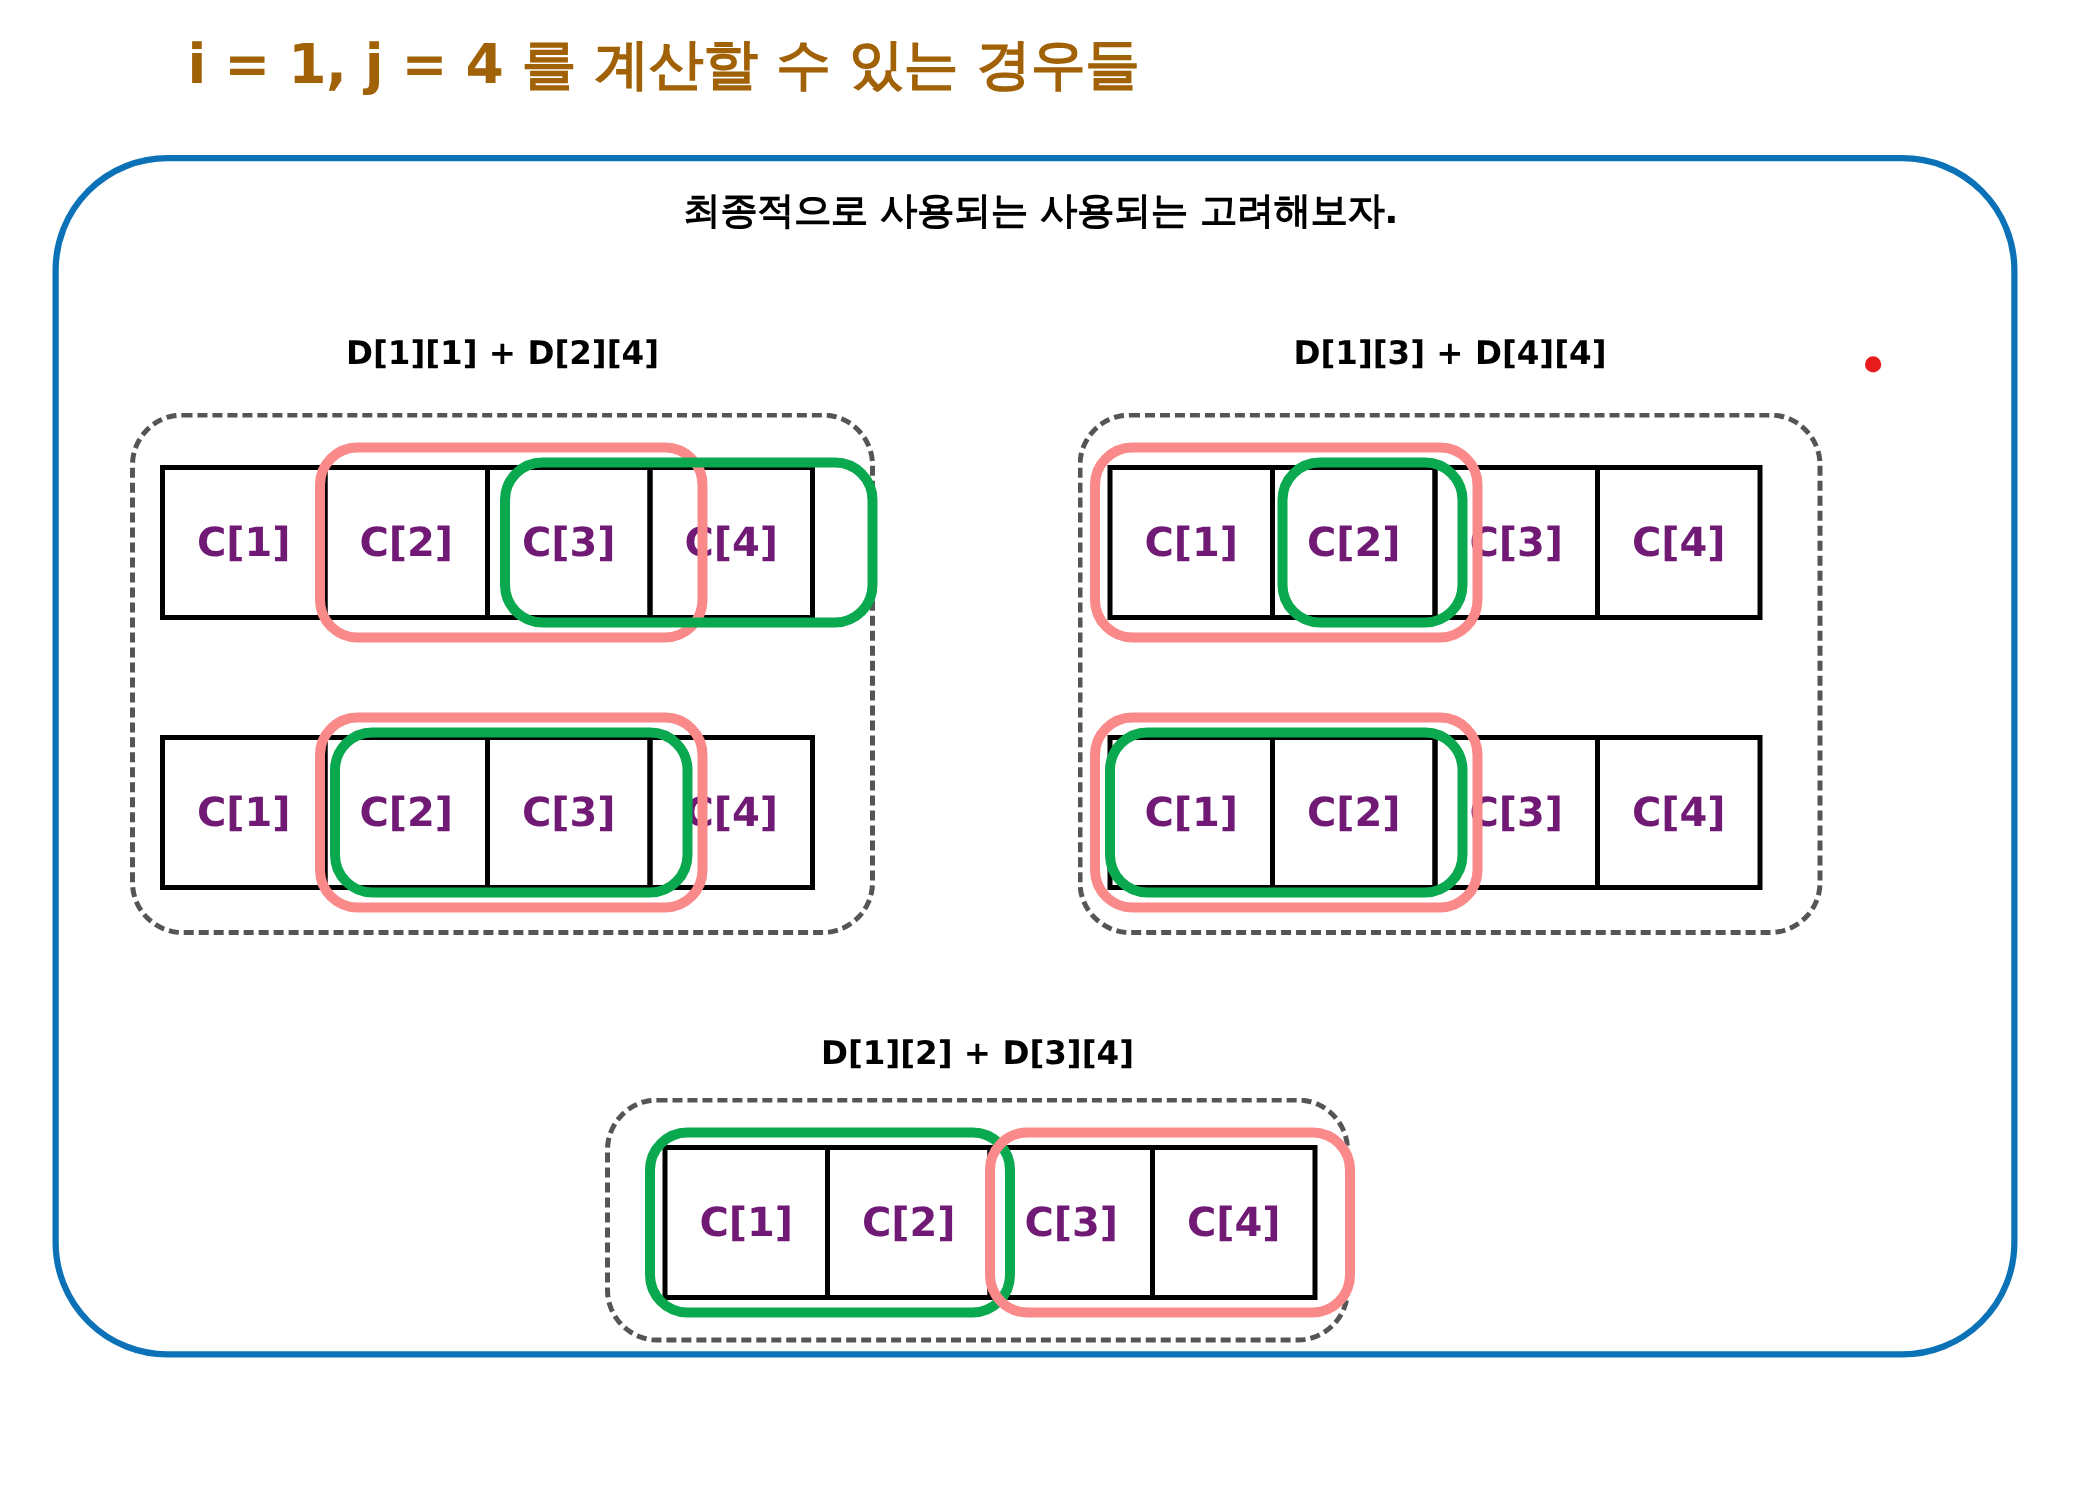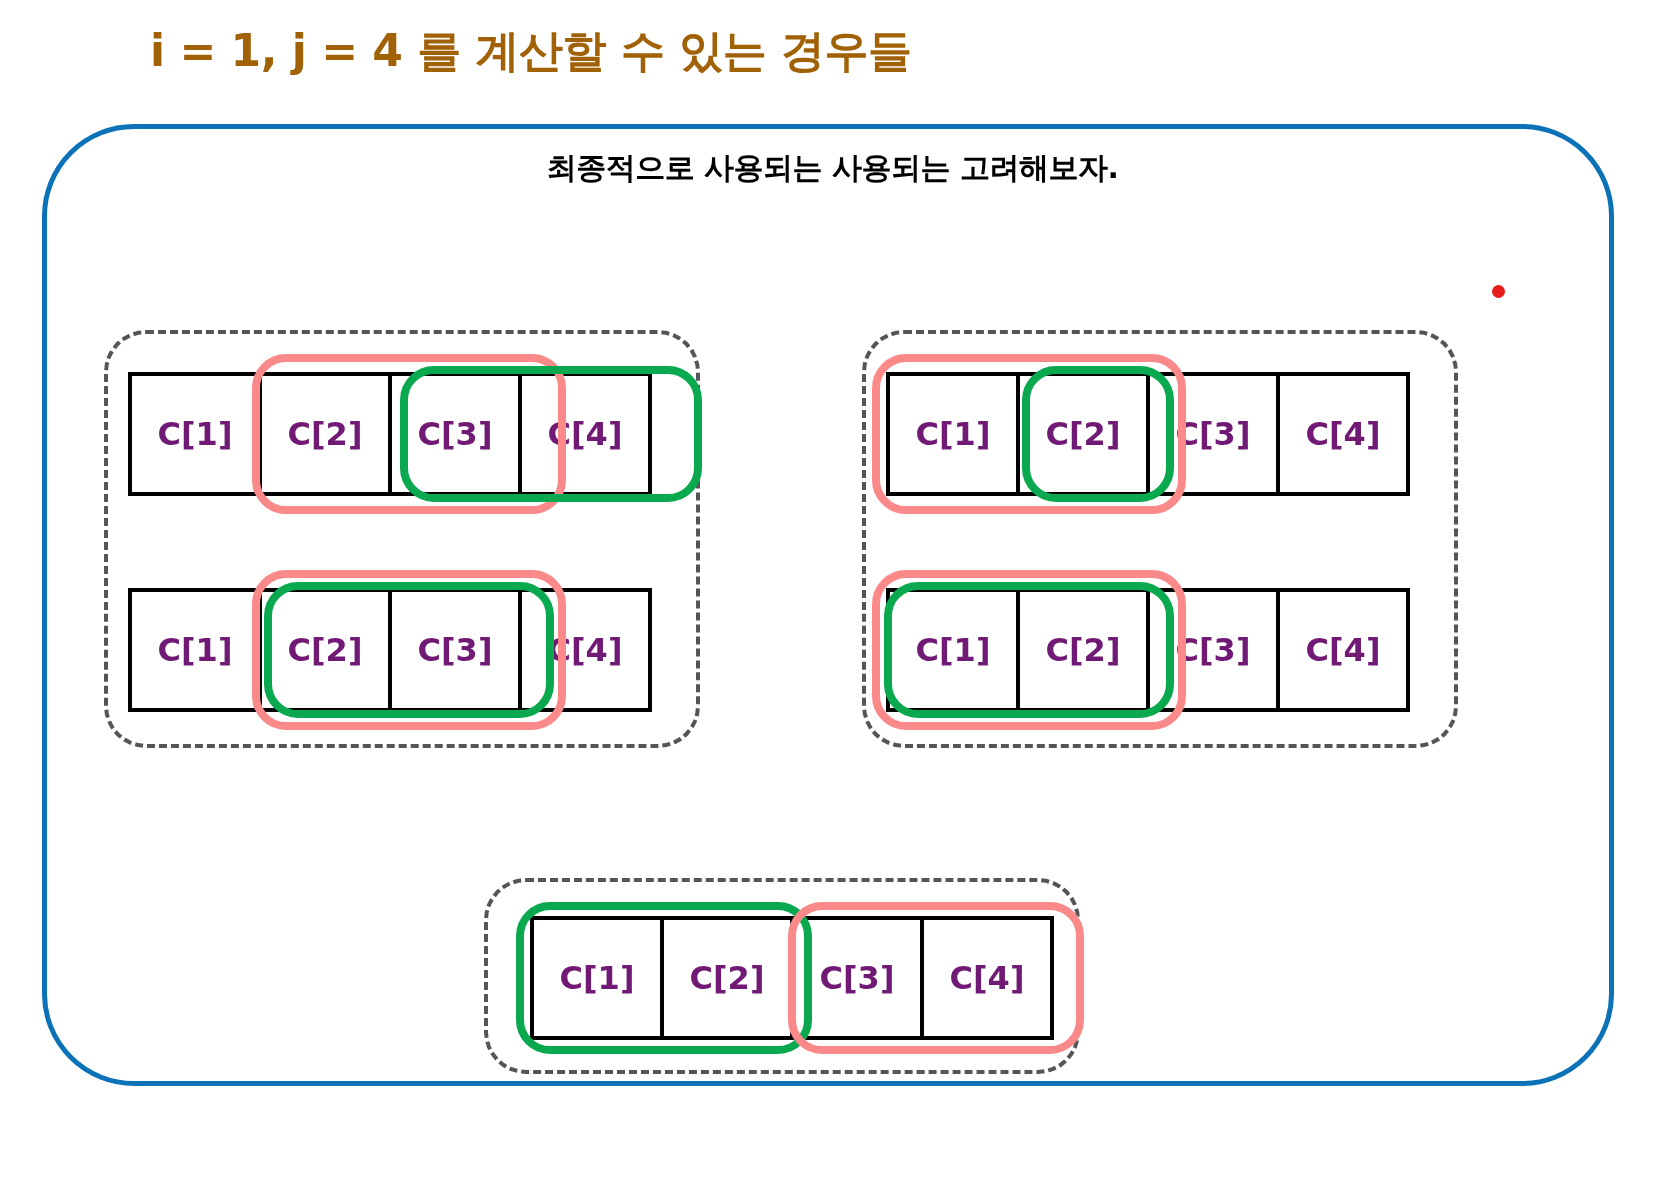--- a/index.html
+++ b/index.html
@@ -123,20 +123,21 @@
 <div class="page-title">i = 1, j = 4 를 계산할 수 있는 경우들</div>
 
 <div class="blue-frame"></div>
 
 <div class="subtitle">최종적으로 사용되는 사용되는 고려해보자.</div>
 
 <div class="red-dot"></div>
 
 <div class="case-group" style="left:104px; top:268px; width:596px; height:480px;">
 
+  <div class="case-label" style="top:0px;">D[1][1] + D[2][4]</div>
 
   <div class="dashed-box" style="left:0px; top:62px; width:596px; height:418px;"></div>
 
   <div class="row-wrap" style="left:24px; top:104px;">
     <div class="array-row">
       <div class="cell">C[1]</div>
       <div class="cell">C[2]</div>
       <div class="cell">C[3]</div>
       <div class="cell">C[4]</div>
     </div>
@@ -155,20 +156,21 @@
     </div>
 
     <div class="hl pink" style="left:124px; top:-18px; width:314px; height:160px;"></div>
 
     <div class="hl green" style="left:136px; top:-6px; width:290px; height:136px;"></div>
   </div>
 </div>
 
 <div class="case-group" style="left:862px; top:268px; width:596px; height:480px;">
 
+  <div class="case-label" style="top:0px;">D[1][3] + D[4][4]</div>
 
   <div class="dashed-box" style="left:0px; top:62px; width:596px; height:418px;"></div>
 
   <div class="row-wrap" style="left:24px; top:104px;">
     <div class="array-row">
       <div class="cell">C[1]</div>
       <div class="cell">C[2]</div>
       <div class="cell">C[3]</div>
       <div class="cell">C[4]</div>
     </div>
@@ -187,20 +189,21 @@
     </div>
 
     <div class="hl pink" style="left:-14px; top:-18px; width:314px; height:160px;"></div>
 
     <div class="hl green" style="left:-2px; top:-6px; width:290px; height:136px;"></div>
   </div>
 </div>
 
 <div class="case-group" style="left:484px; top:828px; width:596px; height:246px;">
 
+  <div class="case-label" style="top:0px;">D[1][2] + D[3][4]</div>
 
   <div class="dashed-box" style="left:0px; top:50px; width:596px; height:196px;"></div>
 
   <div class="row-wrap" style="left:46px; top:88px;">
     <div class="array-row">
       <div class="cell">C[1]</div>
       <div class="cell">C[2]</div>
       <div class="cell">C[3]</div>
       <div class="cell">C[4]</div>
     </div>

